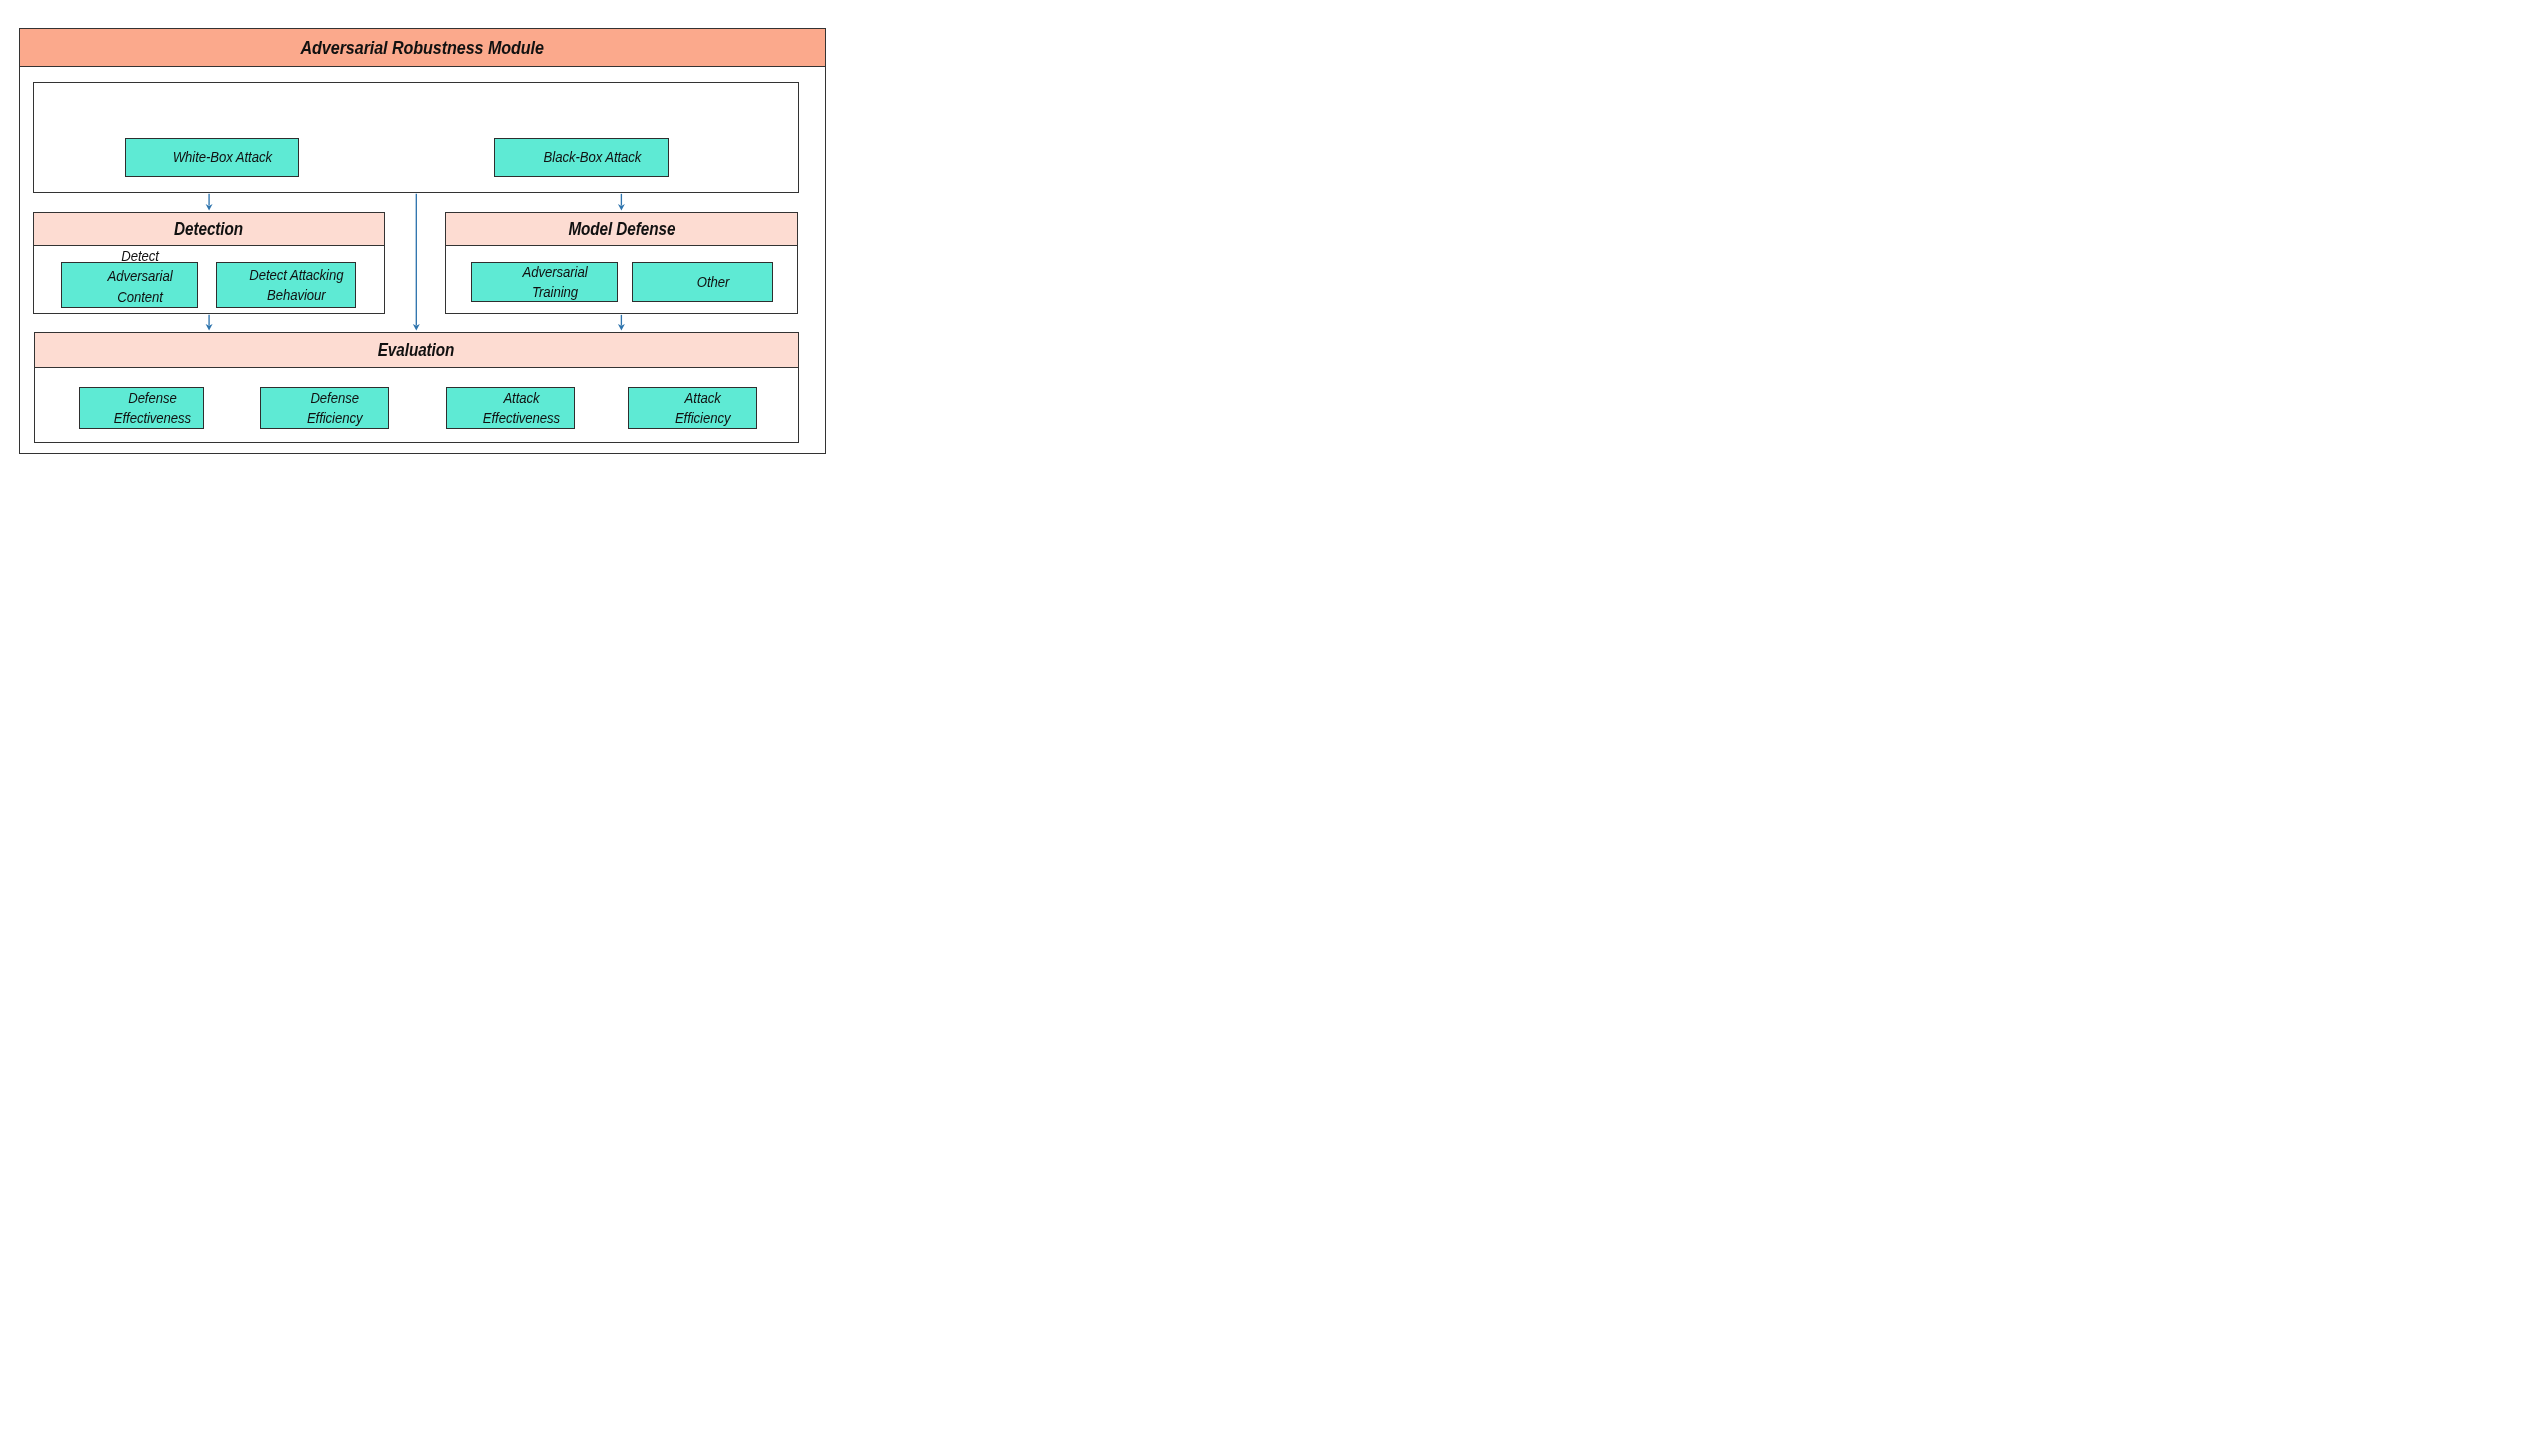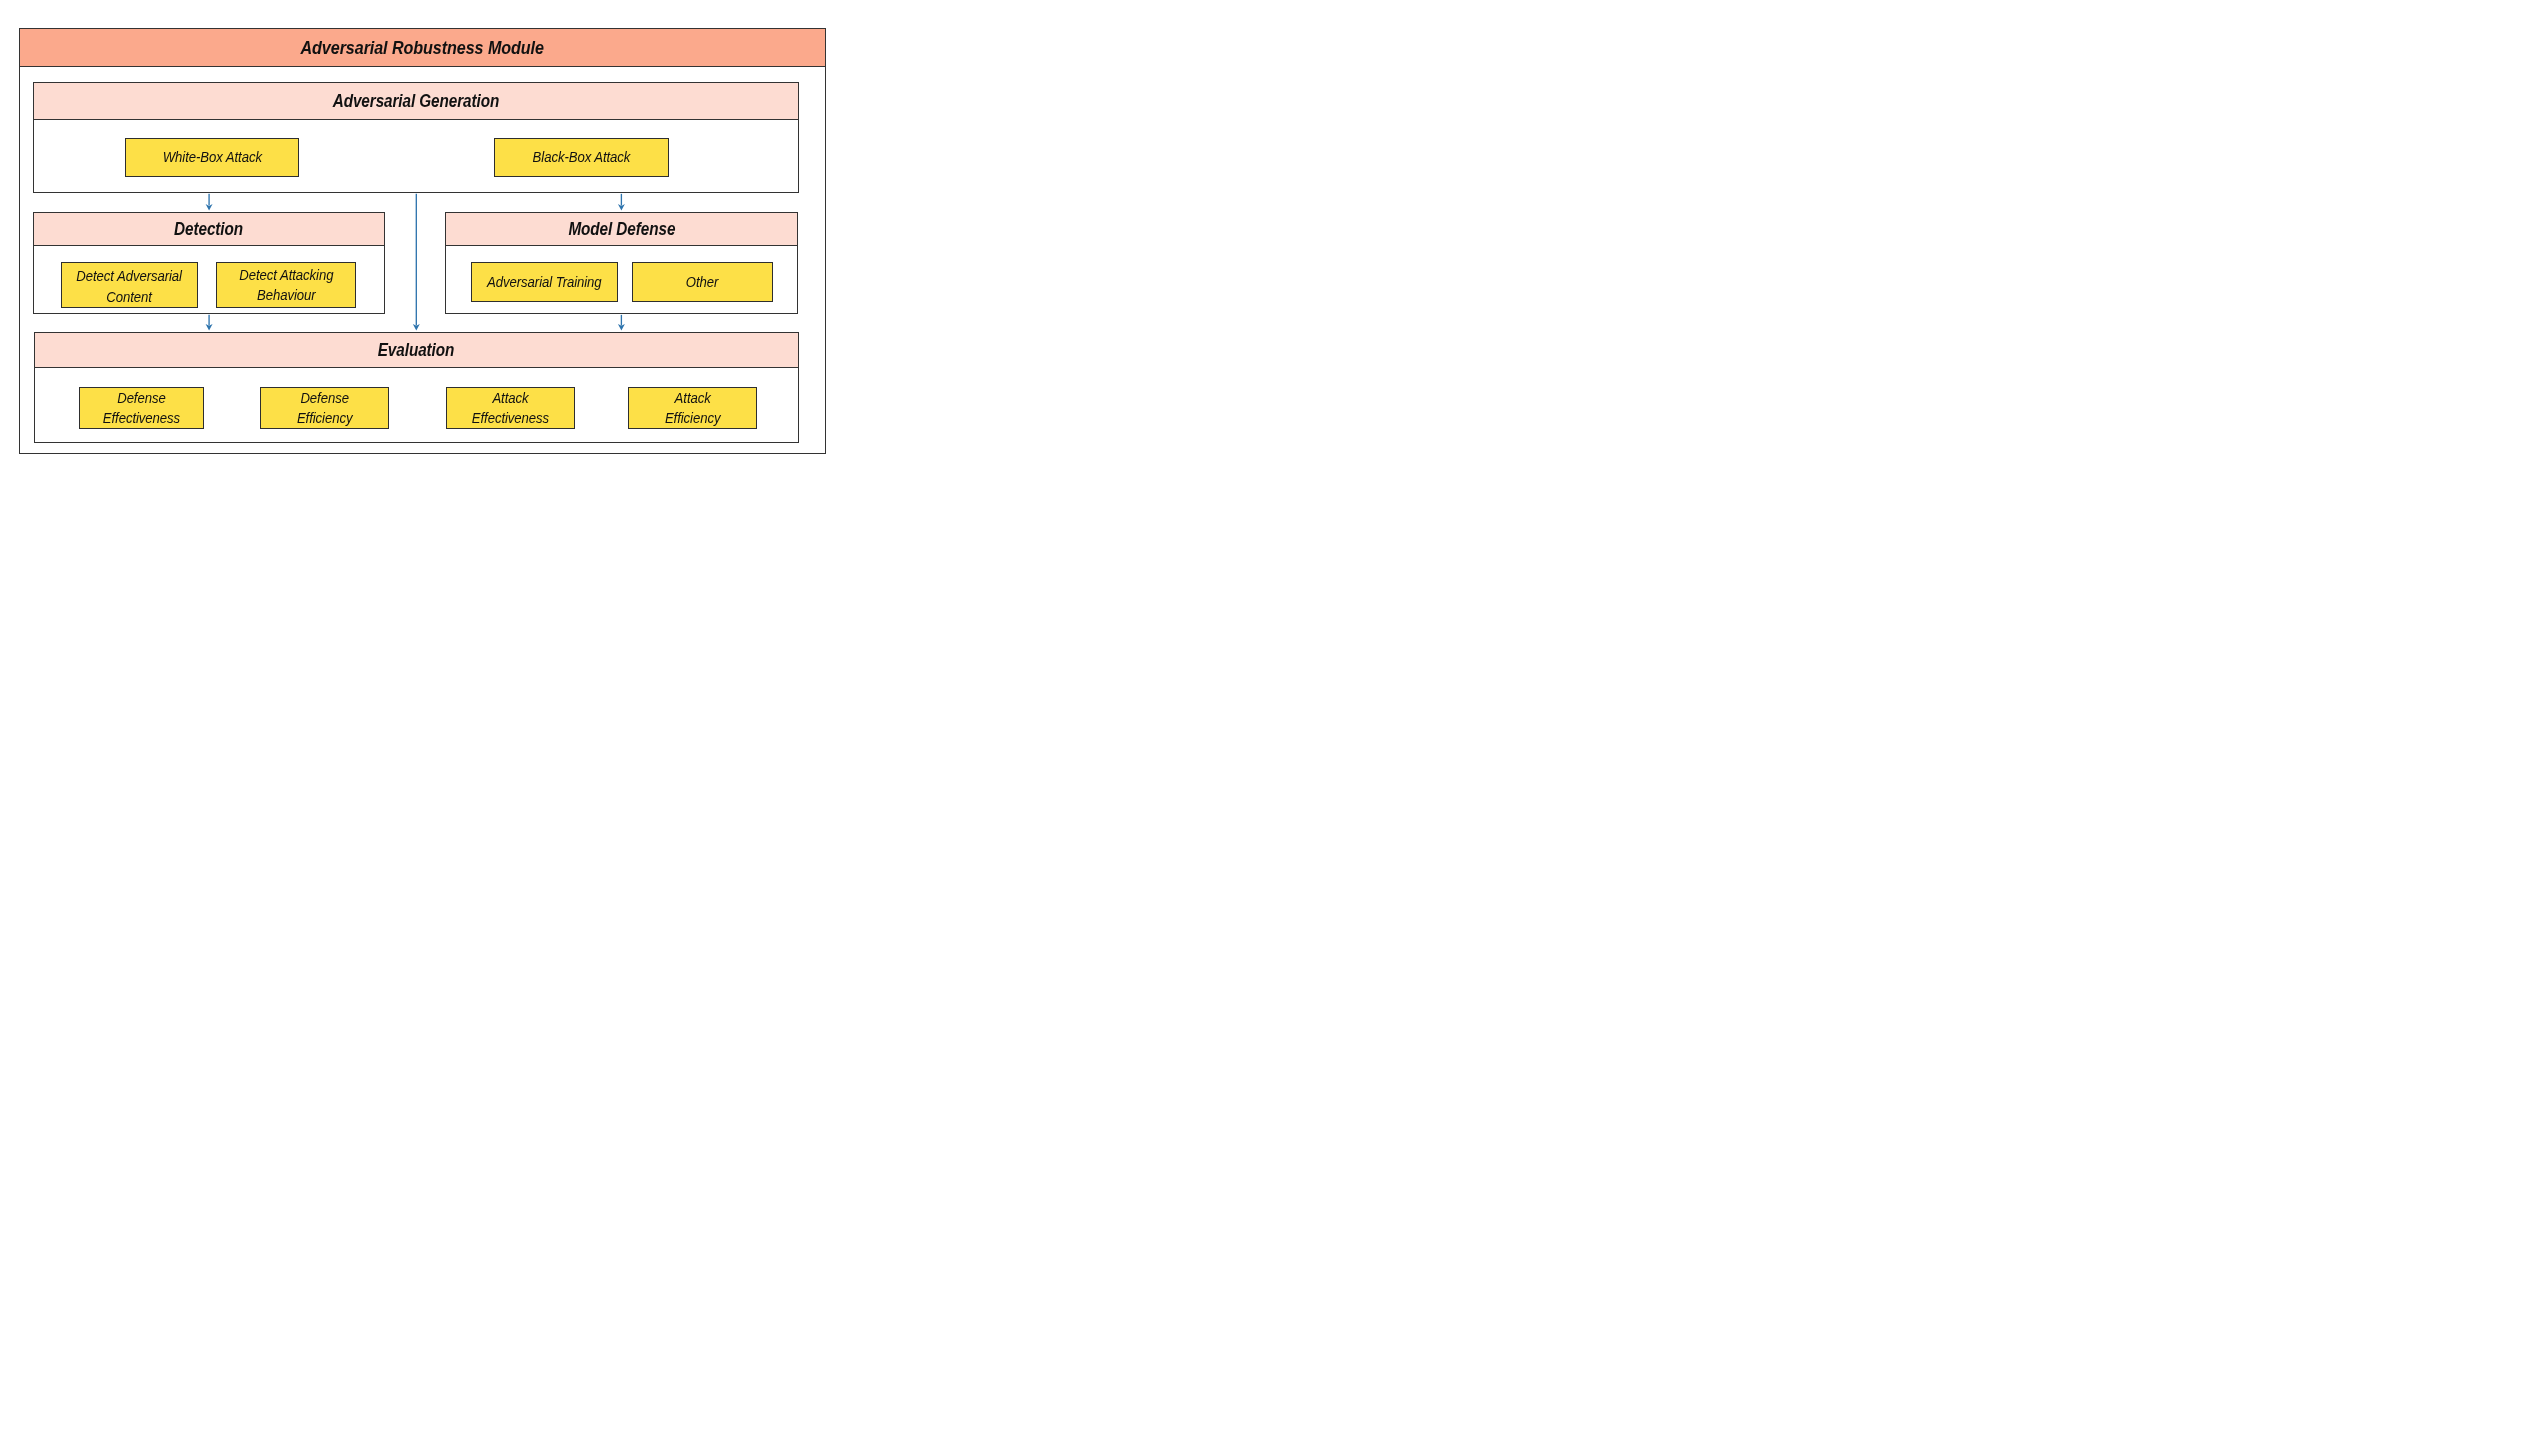--- a/index.html
+++ b/index.html
@@ -63,23 +63,24 @@
   .sec-detection  { left: 33px; top: 212px; width: 352px;  height: 102px; }
   .sec-detection .section-header { height: 33px; }
   .sec-defense    { left: 445px; top: 212px; width: 353px; height: 102px; }
   .sec-defense .section-header { height: 33px; }
   .sec-evaluation { left: 34px; top: 332px; width: 765px; height: 111px; }
   .sec-evaluation .section-header { height: 35px; }
   
   .node-box {
     position: absolute;
     border: 1.1px solid var(--box-border);
-    background: #fde047;
+    background: #5eead4;
     display: flex; align-items: center; justify-content: center;
     text-align: center;
+    padding-left: 21px;
   }
   .node-box .lbl {
     font-size: 15.5px;
     line-height: 1.32;
     white-space: pre-line;
   }
   
   .lbl {
     display: inline-block;
     transform: scaleX(0.85);
@@ -112,23 +113,20 @@
 
 <div class="canvas">
 
   <div class="outer-box"></div>
 
   <div class="title-bar">
     <span class="lbl">Adversarial Robustness Module</span>
   </div>
 
   <div class="section sec-generation">
-    <div class="section-header">
-      <span class="lbl">Adversarial Generation</span>
-    </div>
     <div class="node-box box-whitebox">
       <span class="lbl">White-Box Attack</span>
     </div>
     <div class="node-box box-blackbox">
       <span class="lbl">Black-Box Attack</span>
     </div>
   </div>
 
   <div class="section sec-detection">
     <div class="section-header">

